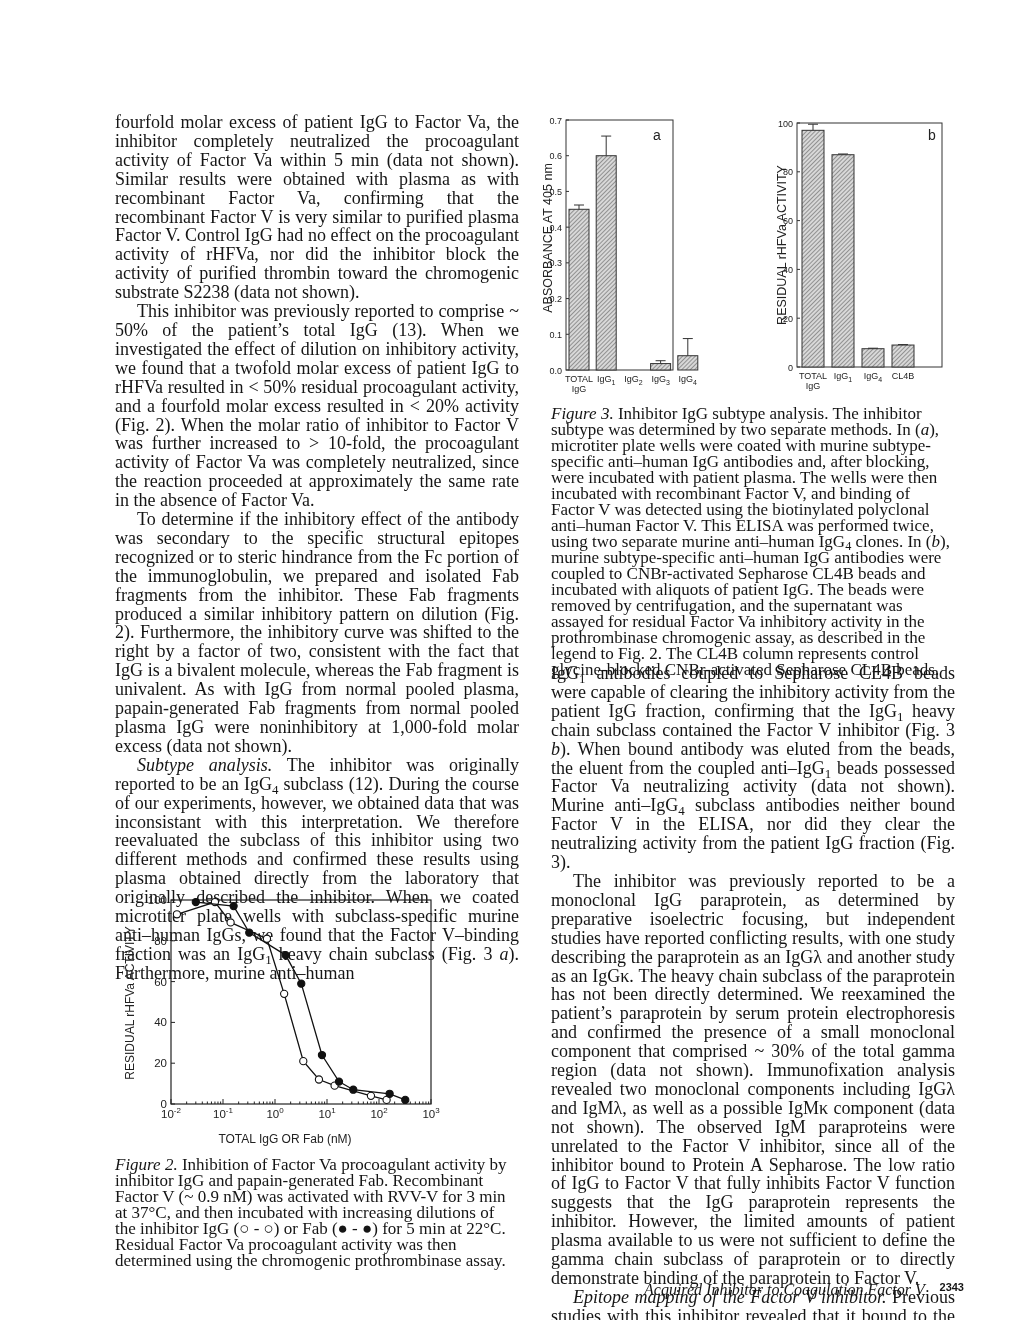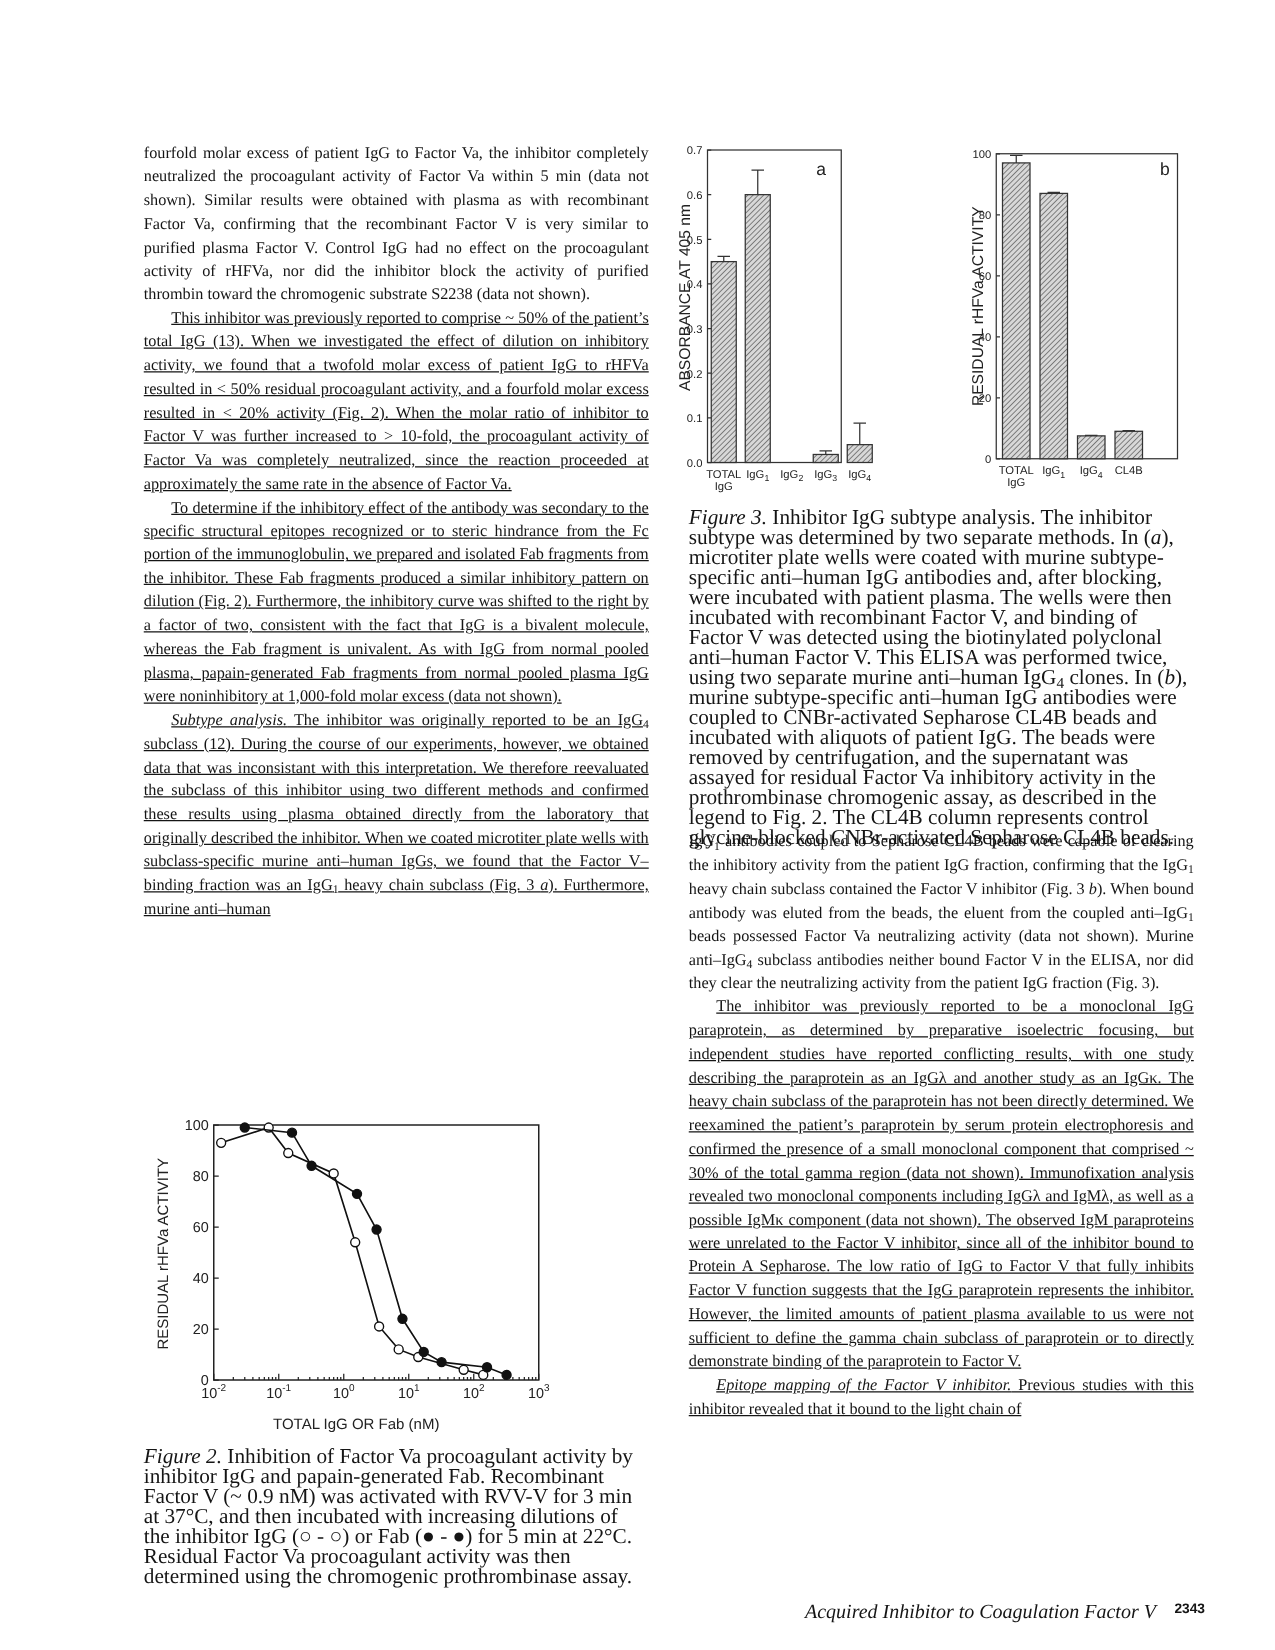--- a/index.html
+++ b/index.html
@@ -1,20 +1,20 @@
 <!DOCTYPE html>
 <html><head>
 <meta charset="utf-8">
 <style>
   html, body { margin: 0; padding: 0; background: #ffffff; }
   body { width: 1020px; height: 1320px; position: relative; overflow: hidden;
          font-family: "Liberation Serif", "DejaVu Serif", serif; color: #151515; }
-  .col { position: absolute; font-size: 13px; line-height: 18.9px; text-align: justify; }
+  .col { position: absolute; font-size: 18px; line-height: 18.9px; text-align: justify; }
   .col p { margin: 0; }
-  .col p.indent { text-indent: 22px; text-decoration: underline; }
+  .col p.indent { text-indent: 22px; }
   #col-left { left: 115px; top: 113px; width: 404px; }
   #col-right { left: 551px; top: 664px; width: 404px; }
   .sub { font-size: 0.72em; vertical-align: -0.28em; line-height: 0; }
   em { font-style: italic; }
   .caption { position: absolute; font-size: 17px; line-height: 16px; text-align: left; }
   .caption em.fig { font-style: italic; }
   #fig2-caption { left: 115px; top: 1157px; width: 404px; }
   #fig3-caption { left: 551px; top: 406px; width: 404px; }
   .chart { position: absolute; }
   .chart text { font-family: "Liberation Sans", "DejaVu Sans", sans-serif; fill: #222; }

